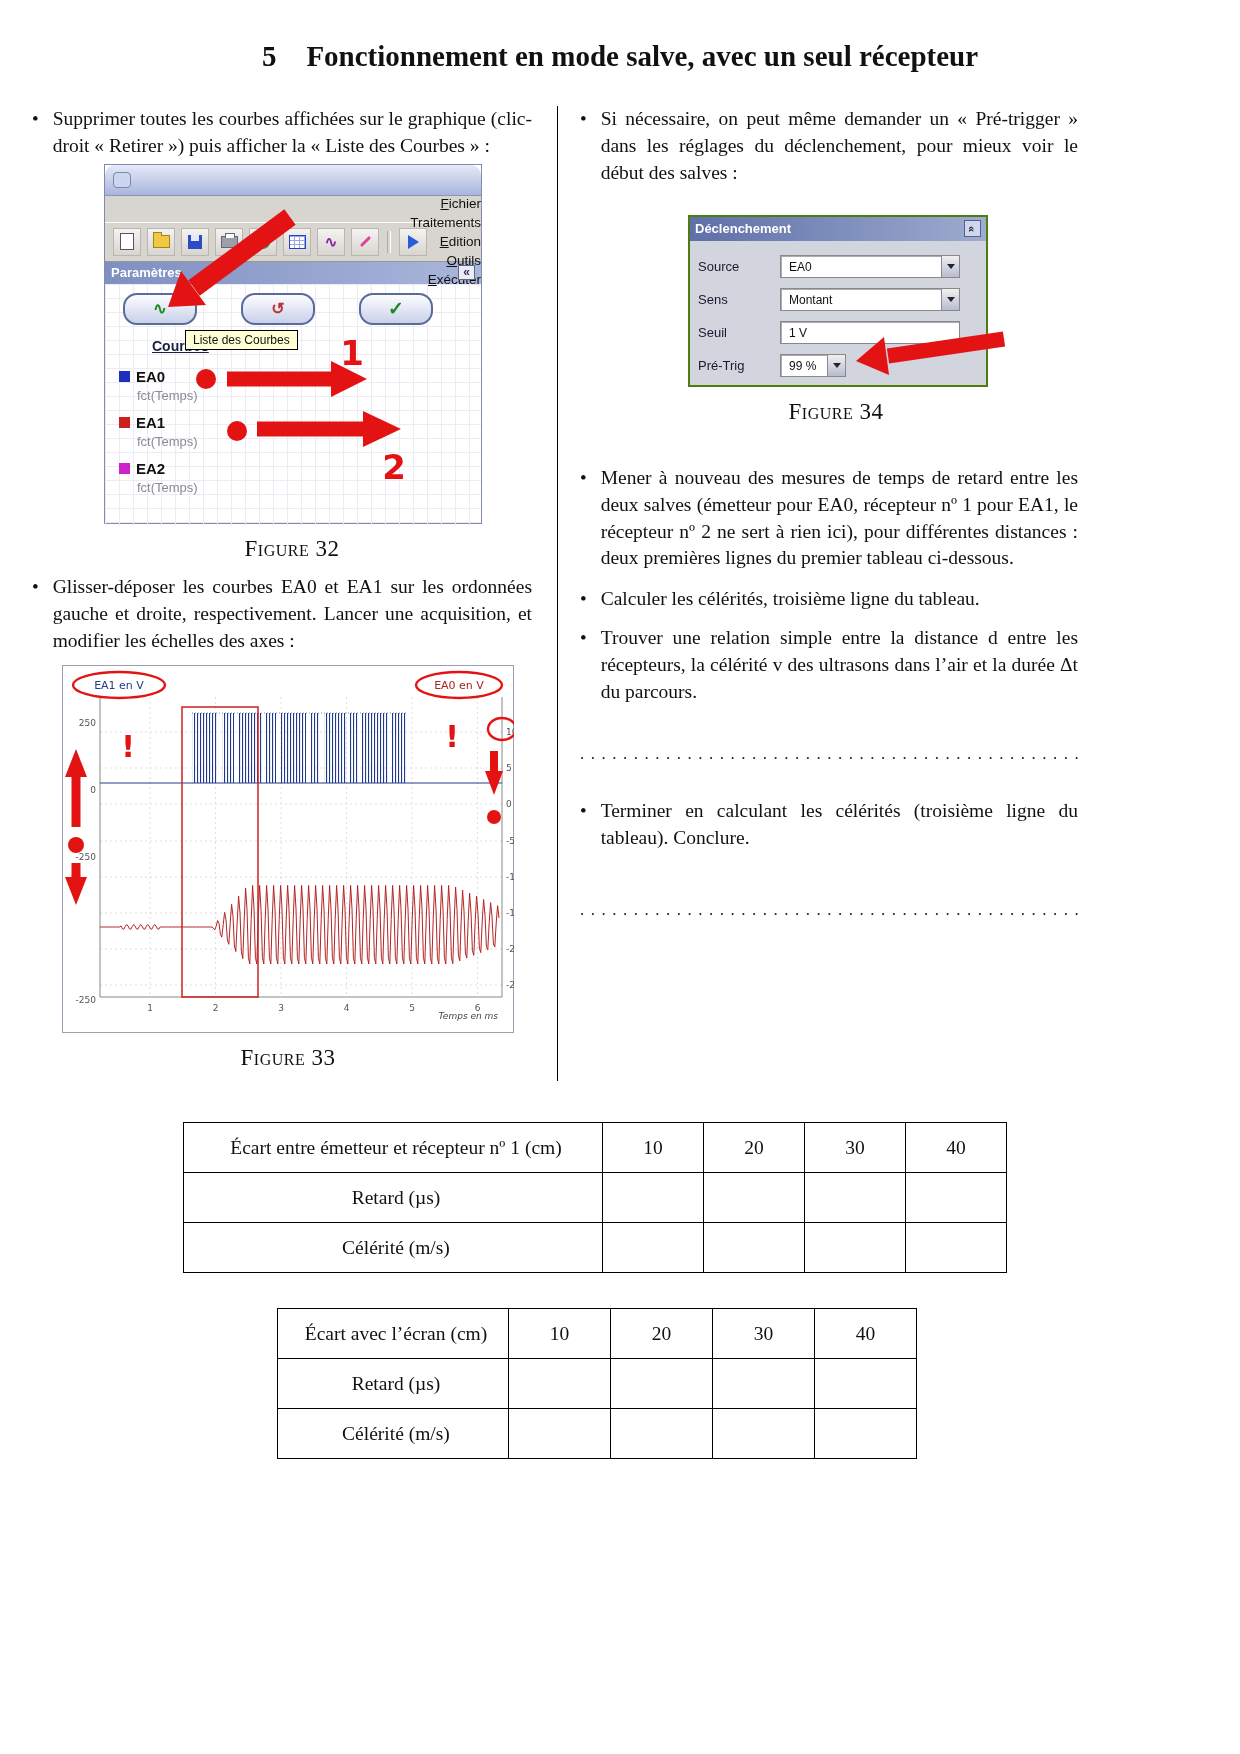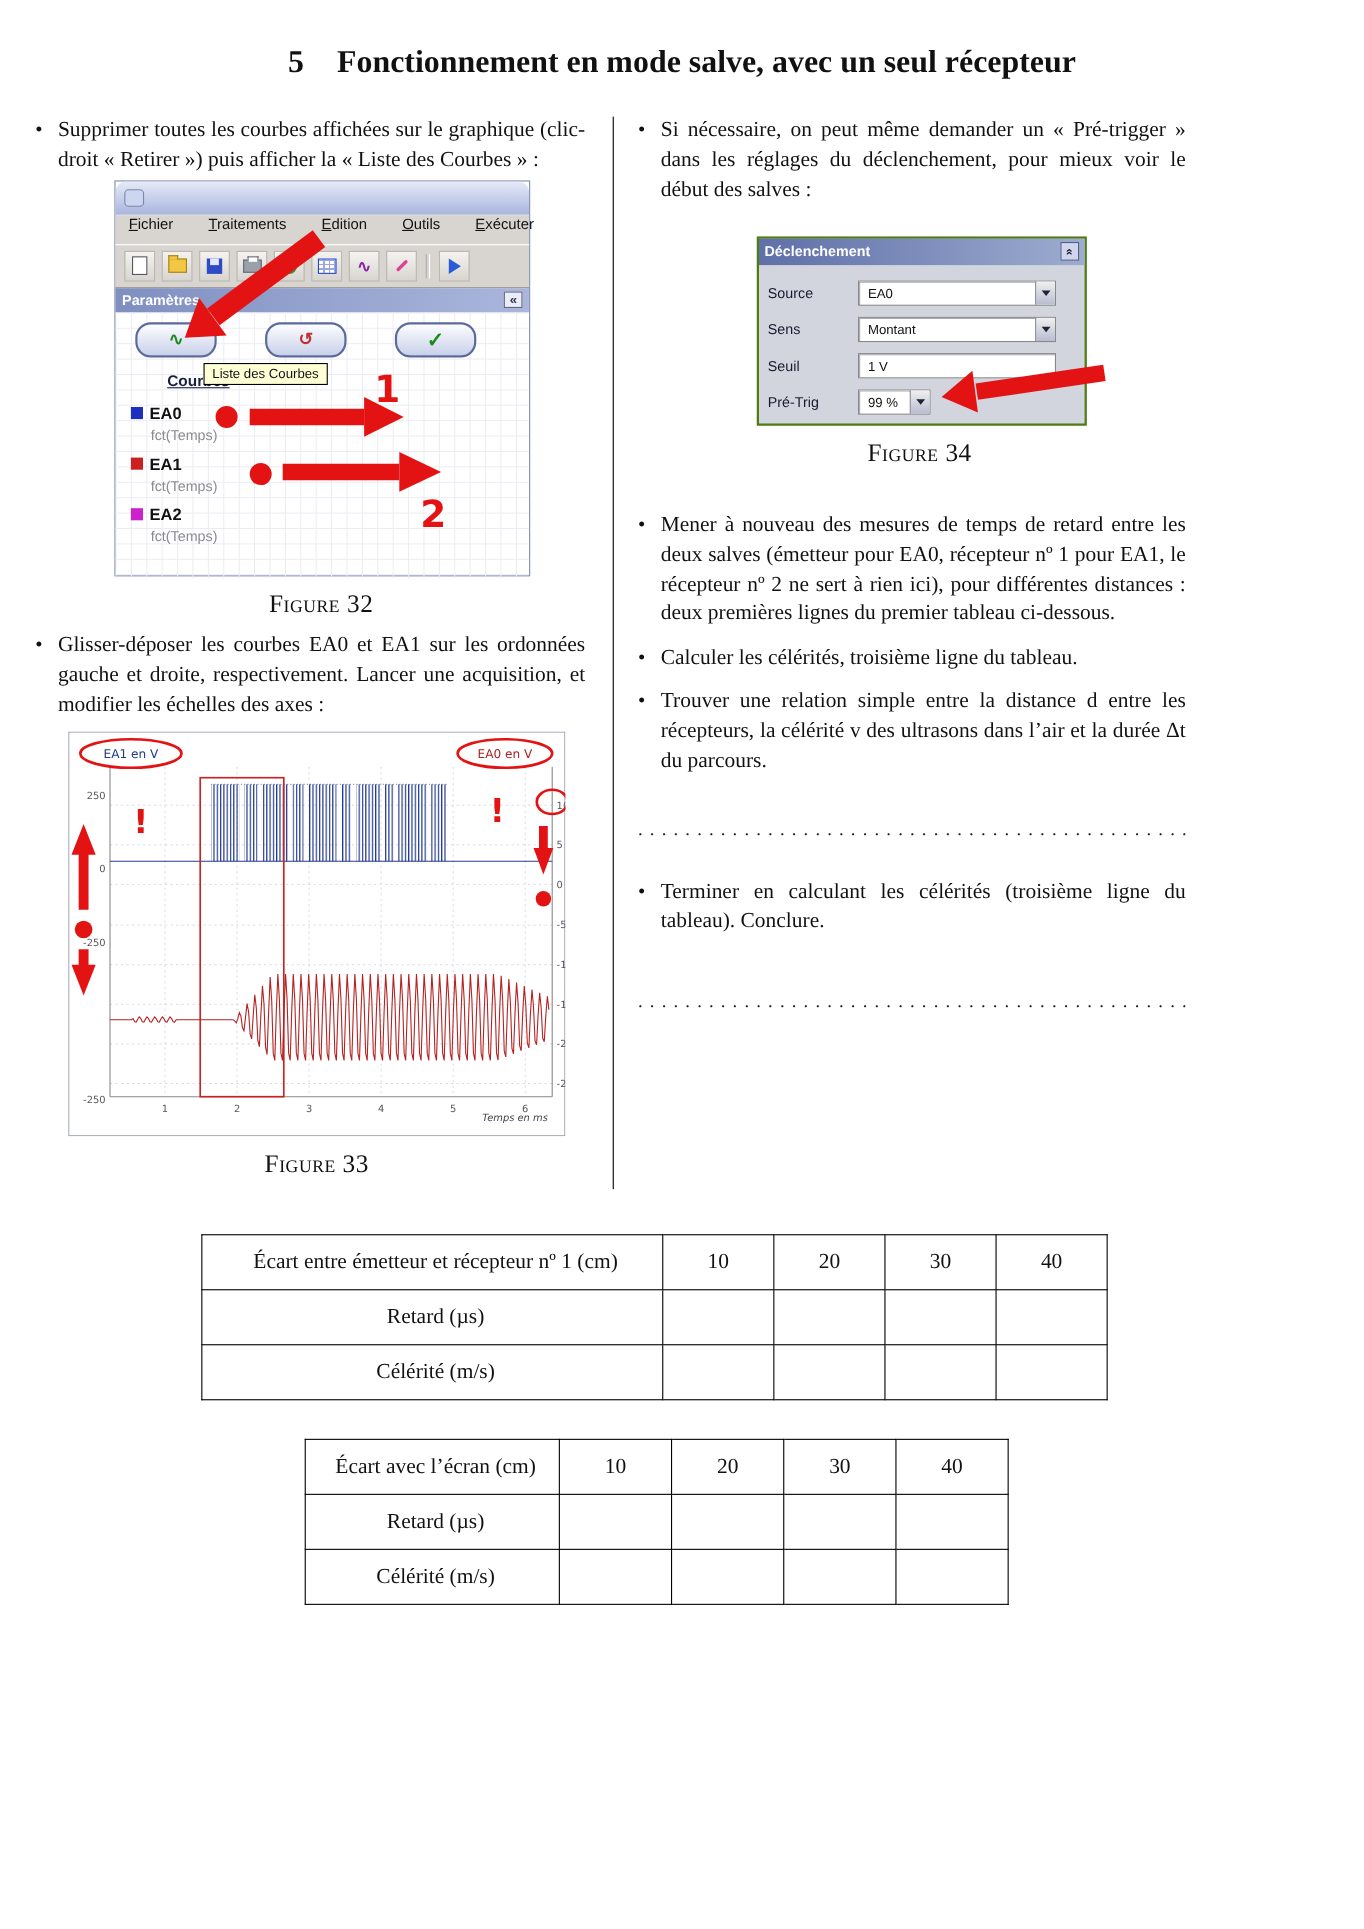--- a/index.html
+++ b/index.html
@@ -19,22 +19,22 @@
   .caption{text-align:center;font-variant:small-caps;font-size:23px;margin-top:12px;letter-spacing:.5px;}
   .dotline{font-size:17px;letter-spacing:6.5px;white-space:nowrap;overflow:hidden;color:#222;height:24px;}
 
   
   .figwrap32{width:376px;margin:4px 0 0 72px;}
   .fig32{position:relative;width:376px;height:358px;border:1.5px solid #7f8cb0;background:#fff;
          font-family:"Liberation Sans",sans-serif;}
   .f32-titlebar{height:30px;background:linear-gradient(#e6eaf8,#a9b5dc);border-radius:10px 10px 0 0;
                 border-bottom:1px solid #8a96bb;display:flex;align-items:center;padding-left:8px;}
   .f32-sysbtn{width:16px;height:14px;background:#ccd6f0;border:1px solid #7788aa;border-radius:4px;}
-  .f32-menubar{height:26px;background:#d8d5d0;display:flex;gap:32px;align-items:flex-start;padding-left:12px;
-               font-size:13.5px;color:#111;}
+  .f32-menubar{height:26px;background:#d8d5d0;display:flex;gap:4px;align-items:flex-end;padding-left:12px;
+               font-size:13.5px;color:#111;flex-direction:column;}
   .mi{display:block;}
   .mi::first-letter{text-decoration:underline;}
   .f32-toolbar{height:38px;background:#d8d5d0;border-top:1px solid #fff;border-bottom:1px solid #9a978f;
                display:flex;align-items:center;gap:6px;padding-left:8px;}
   .tbi{width:26px;height:26px;border:1px solid #bab7b0;background:linear-gradient(#f4f3f0,#d8d5d0);
        display:flex;align-items:center;justify-content:center;}
   .ic-doc{width:12px;height:15px;background:#fff;border:1px solid #556;}
   .ic-folder{width:15px;height:11px;background:#f2c744;border:1px solid #a5821a;position:relative;}
   .ic-folder::before{content:"";position:absolute;top:-4px;left:-1px;width:7px;height:3px;background:#f2c744;border:1px solid #a5821a;border-bottom:none;}
   .ic-save{width:14px;height:14px;background:#2e4bc6;position:relative;}

